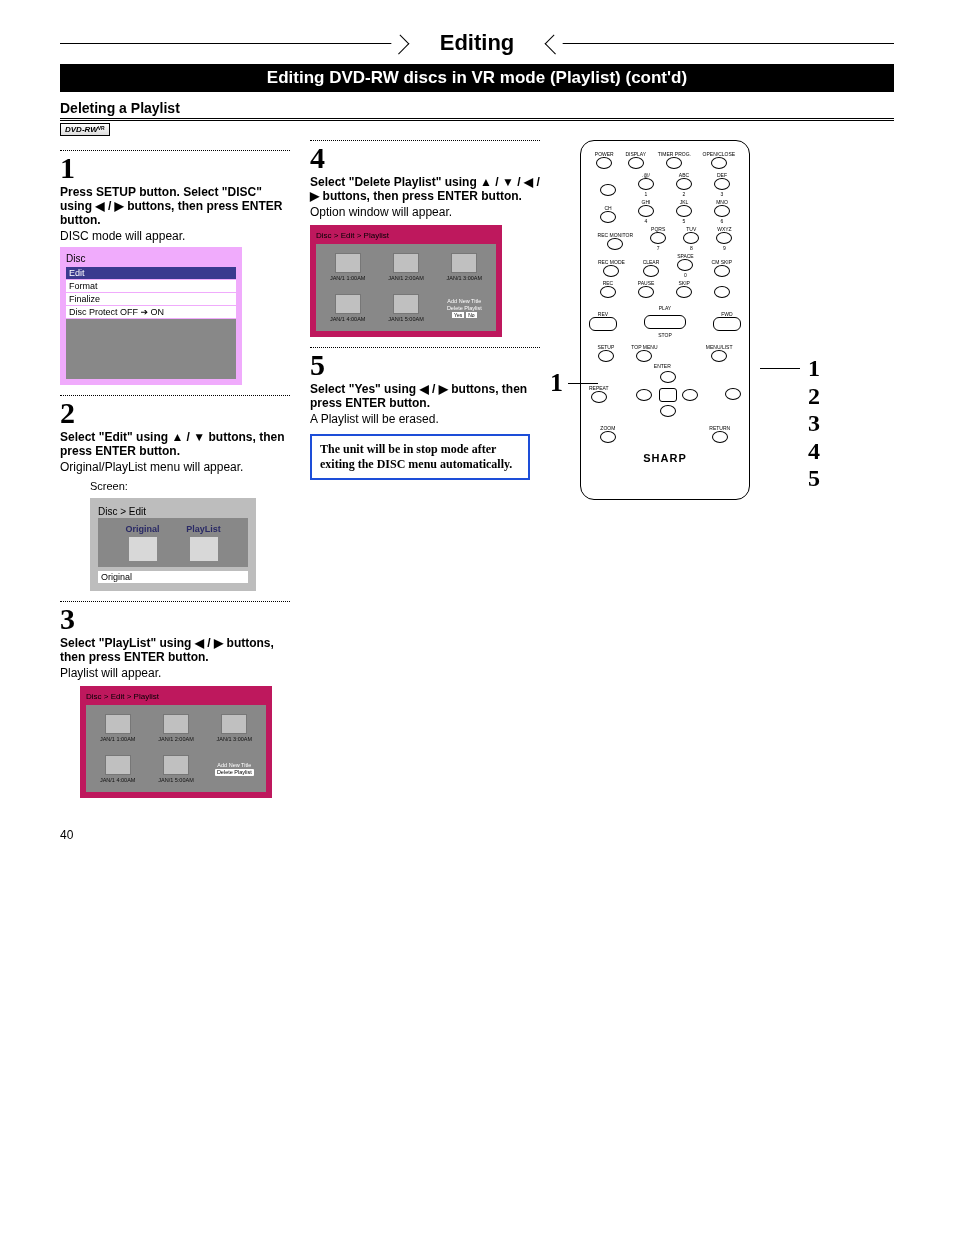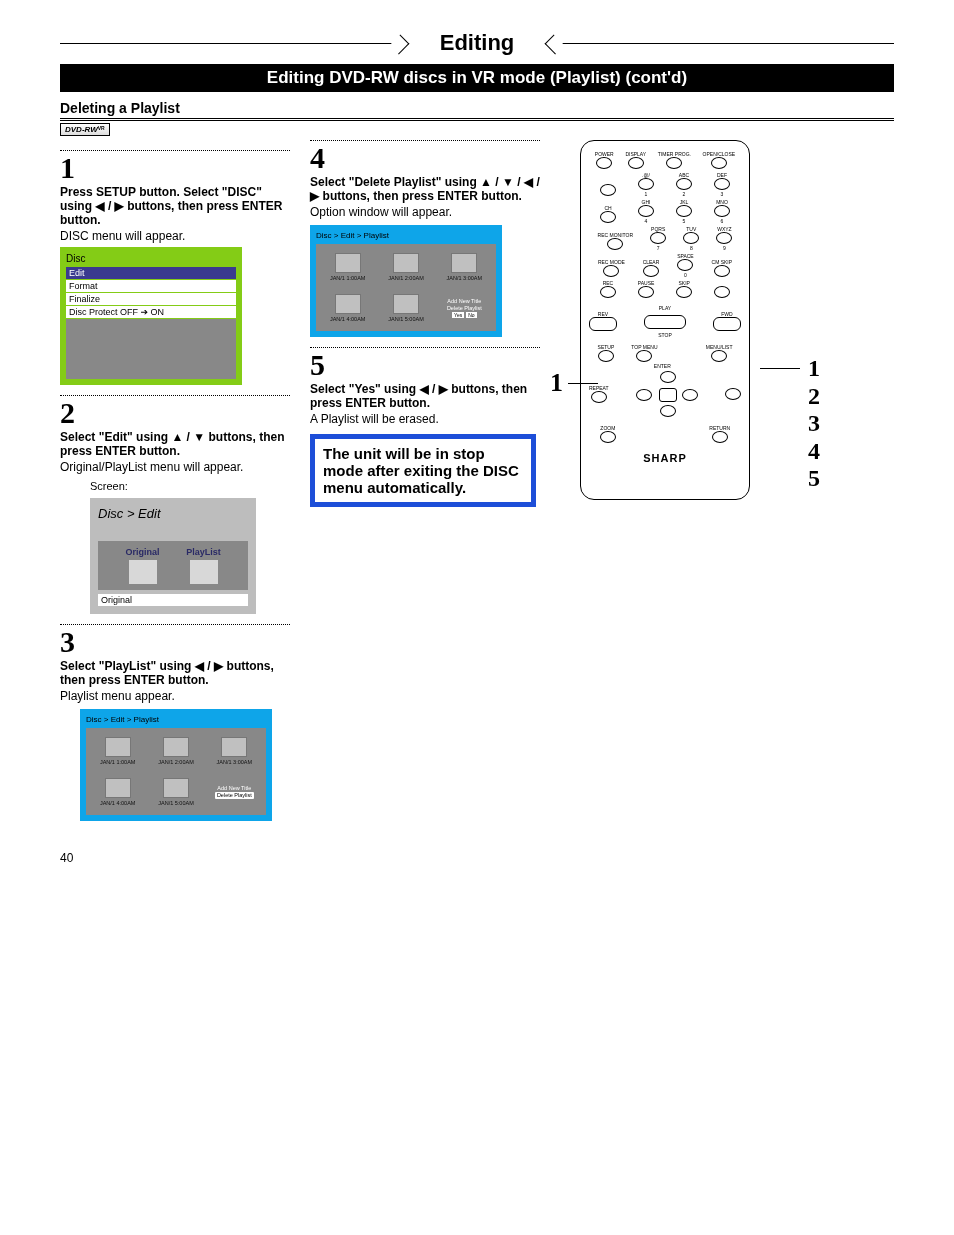--- a/index.html
+++ b/index.html
@@ -84,42 +84,42 @@
   .dotted{
     border-top:1.5px dotted #000;
     margin-top:10px;
   }
   .step-title{font-weight:bold; font-size:12px; margin-top:2px;}
   .step-body{font-size:12px; margin-top:2px;}
   .screen-label{font-size:11px; margin-left:30px; margin-top:6px;}
   
   .disc-menu{
     width:170px;
-    background:#84cc16;
+    background:#f0abfc;
     padding:6px;
     font-size:9px;
     margin-top:4px;
   }
   .disc-menu .hdr{font-size:10px; margin-bottom:3px;}
   .disc-menu .row{
     background:#fff;
     padding:1px 3px;
     margin-bottom:1px;
   }
   .disc-menu .row.sel{background:#3a3a8f; color:#fff;}
   .disc-menu .body{background:#888; height:60px;}
   
   .edit-screen{
     width:150px;
     background:#bdbdbd;
     padding:8px;
     font-size:9px;
     margin:6px 0 0 30px;
   }
-  .edit-screen .hdr{font-size:13px; margin-bottom:20px;font-style:italic;}
+  .edit-screen .hdr{font-size:10px; margin-bottom:1px;}
   .edit-screen .inner{
     background:#888; padding:6px;
     display:flex; gap:6px; justify-content:center;
   }
   .edit-screen .cell{
     width:55px; text-align:center;
     font-weight:bold; font-size:9px;
     color:#2a2a66;
   }
   .edit-screen .thumb{
@@ -128,21 +128,21 @@
       linear-gradient(#d8d8d8,#d8d8d8),
       #a8a8d0;
     background-size:9px 8px;
     background-repeat:repeat;
   }
   .edit-screen .cell.sel .thumb{background-color:#c5c5e8;}
   .edit-screen .foot{background:#fff; padding:1px 3px; margin-top:4px;}
   
   .pl-screen{
     width:180px;
-    background:#0ea5e9;
+    background:#be185d;
     padding:6px;
     font-size:7px;
     margin:6px 0 0 20px;
   }
   .pl-screen .hdr{font-size:8px; margin-bottom:4px;}
   .pl-grid{
     display:grid;
     grid-template-columns:repeat(3,1fr);
     gap:3px;
     background:#888;
@@ -181,26 +181,27 @@
     padding:6px 10px 8px;
     width:180px;
     font-size:11px;
     margin-left:auto;
     margin-top:180px;
   }
   .note .nh{font-style:italic;font-weight:bold;font-size:13px;}
   .note .dl{border-top:1.5px dotted #000;margin:2px 0 4px;}
   
   .info-box{
-    border:5px solid #1d4ed8;
+    border:2px solid #1d4ed8;
     padding:6px 8px;
     font-weight:bold;
-    font-size:15px;
+    font-size:12px;
     margin-top:8px;
     width:200px;
+    font-family:Liberation Serif, serif;
   }
   .page-num{font-size:12px;margin-top:30px;}
   
   .remote-wrap{position:relative;}
   .remote{
     width:170px;
     height:360px;
     border:1.2px solid #000;
     border-radius:14px;
     padding:10px 8px 10px 8px;
@@ -272,21 +273,21 @@
   <span>DVD-RW</span><span class="vr">VR</span>
 </span>
 
 <div class="columns">
 
   <div class="col">
 
     <div class="dotted"></div>
     <div class="big-num">1</div>
     <div class="step-title">Press SETUP button. Select "DISC" using ◀ / ▶ buttons, then press ENTER button.</div>
-    <div class="step-body">DISC menu will appear.</div>
+    <div class="step-body">DISC mode will appear.</div>
     <div class="disc-menu">
       <div class="hdr">Disc</div>
       <div class="row sel">Edit</div>
       <div class="row">Format</div>
       <div class="row">Finalize</div>
       <div class="row">Disc Protect OFF ➔ ON</div>
       <div class="body"></div>
     </div>
 
     <div class="dotted"></div>
@@ -299,21 +300,21 @@
       <div class="inner">
         <div class="cell sel"><span>Original</span><div class="thumb"></div></div>
         <div class="cell"><span>PlayList</span><div class="thumb"></div></div>
       </div>
       <div class="foot">Original</div>
     </div>
 
     <div class="dotted"></div>
     <div class="big-num">3</div>
     <div class="step-title">Select "PlayList" using ◀ / ▶ buttons, then press ENTER button.</div>
-    <div class="step-body">Playlist menu appear.</div>
+    <div class="step-body">Playlist will appear.</div>
     <div class="pl-screen">
       <div class="hdr">Disc &gt; Edit &gt; Playlist</div>
       <div class="pl-grid">
         <div class="pl-cell">
             <div class="pth"></div>
             <span>JAN/1  1:00AM</span>
           </div>
         <div class="pl-cell">
             <div class="pth"></div>
             <span>JAN/1  2:00AM</span>

